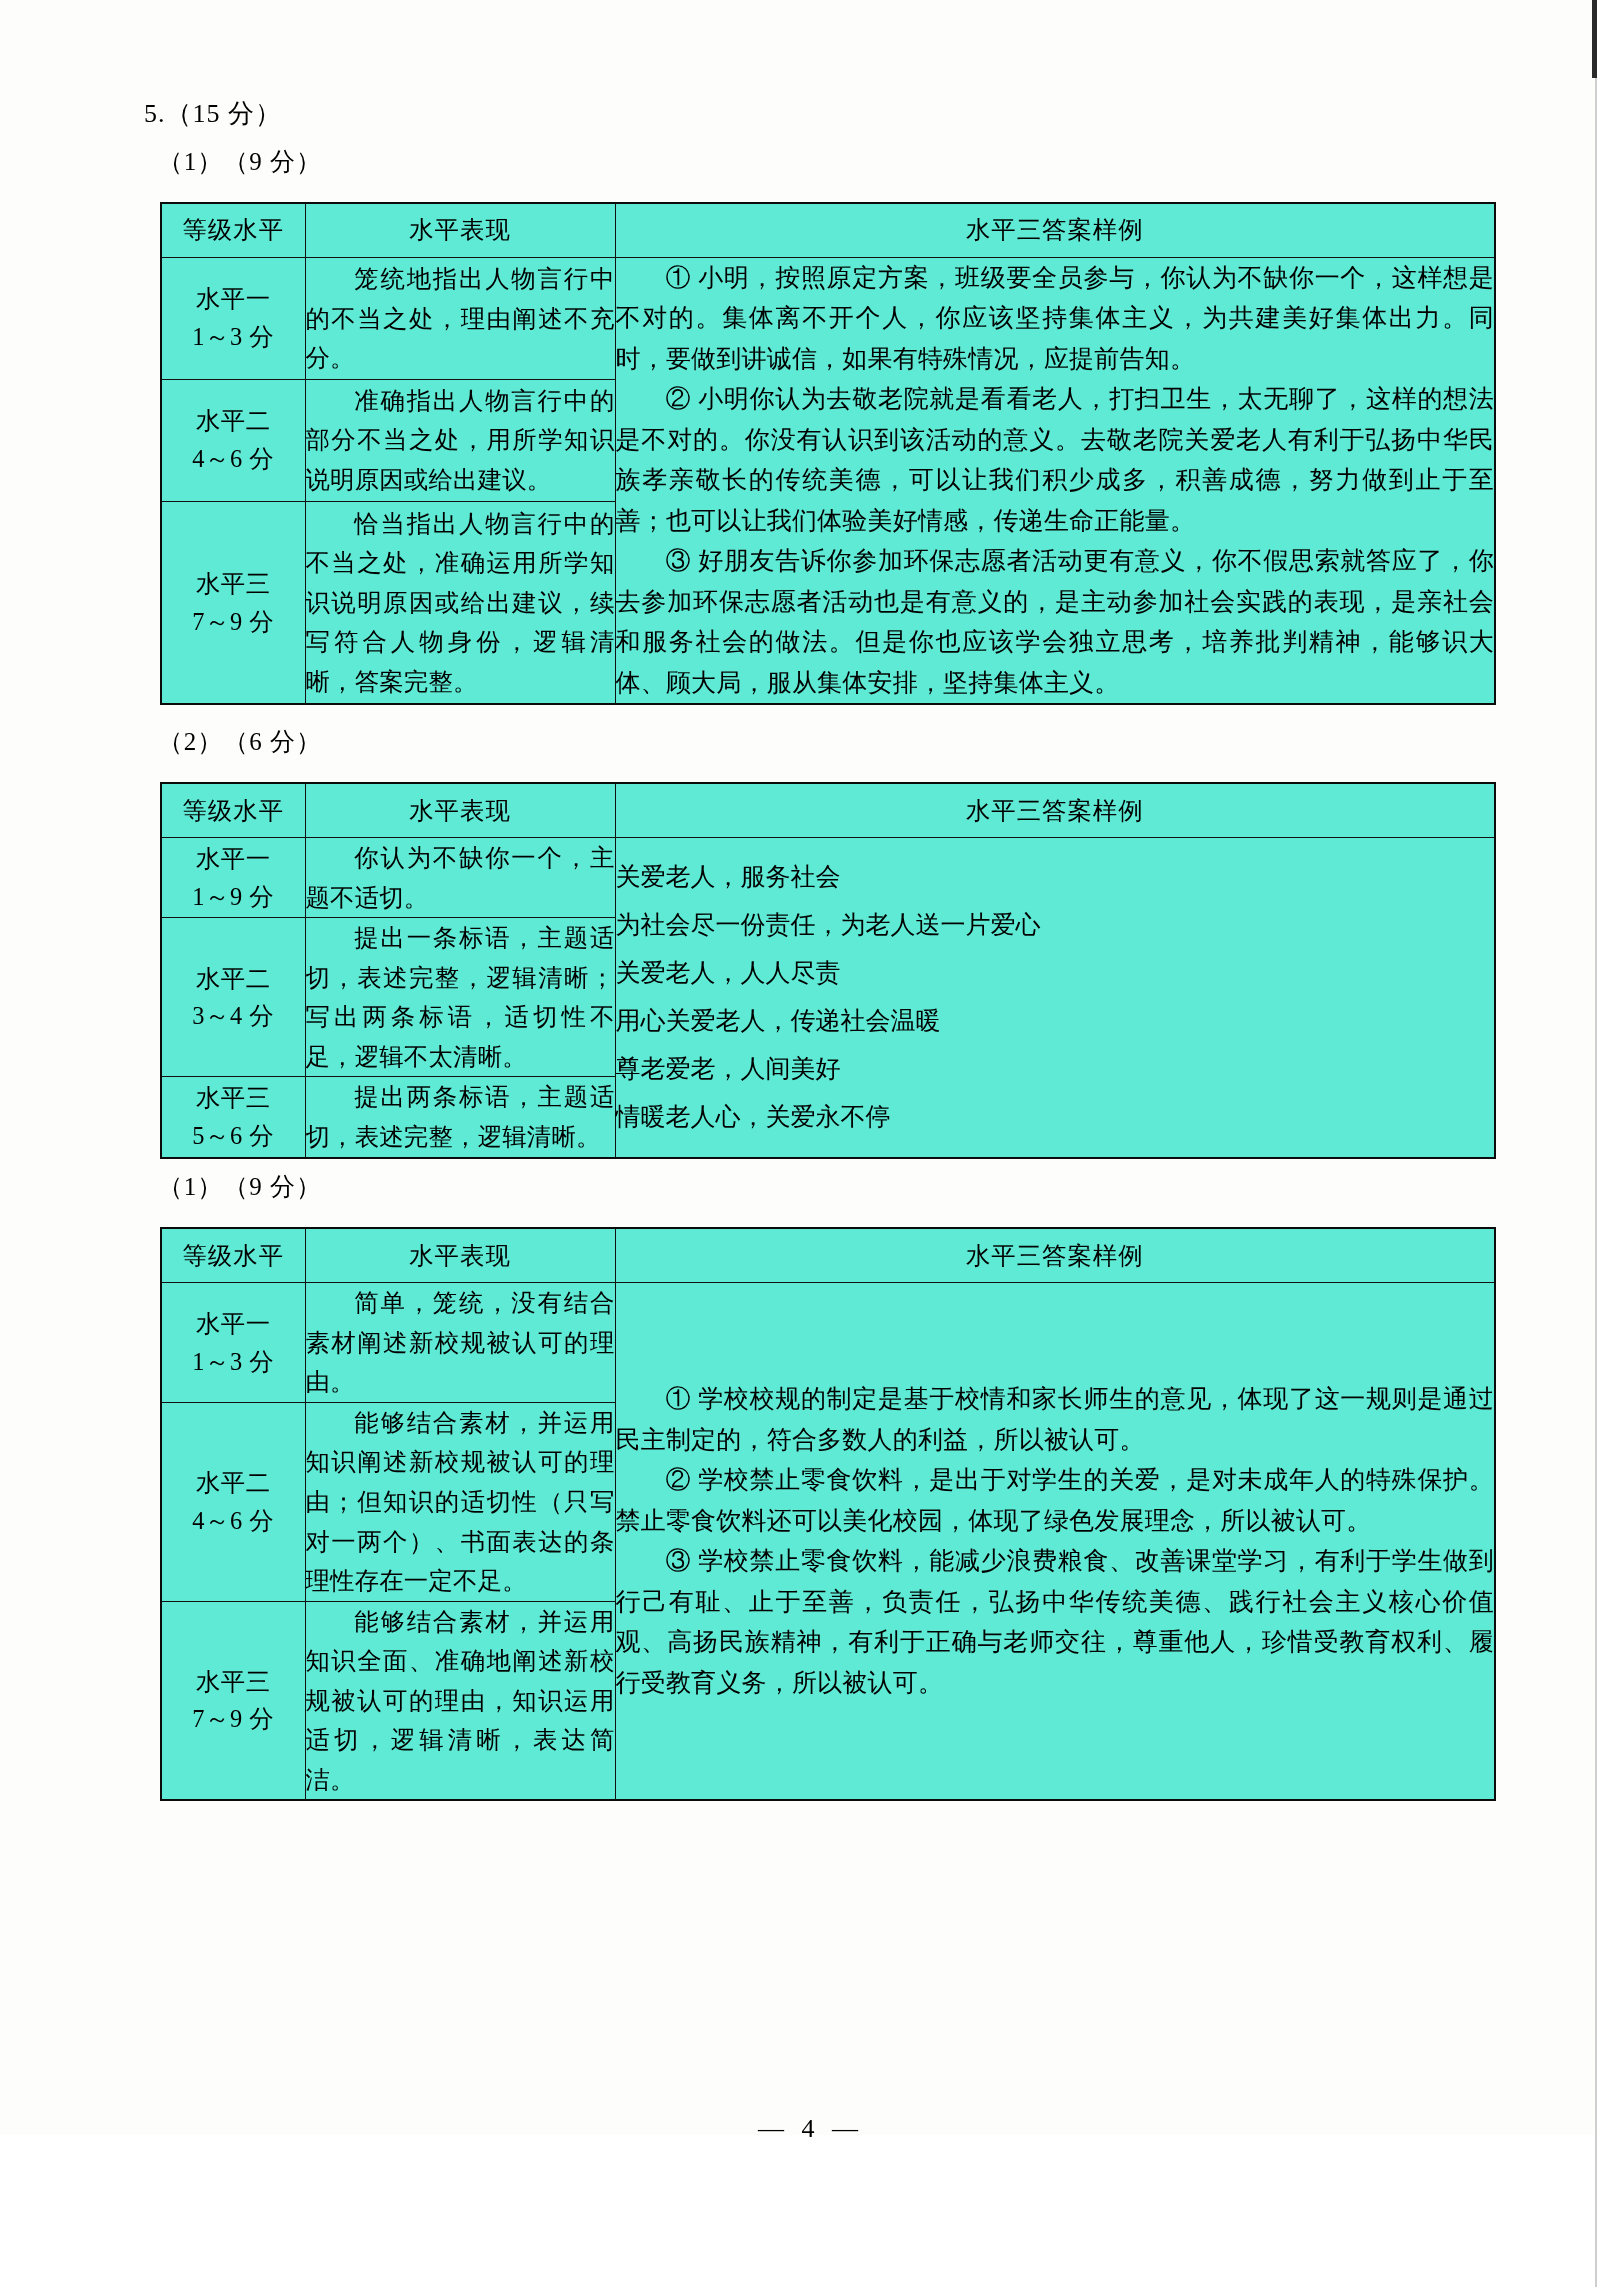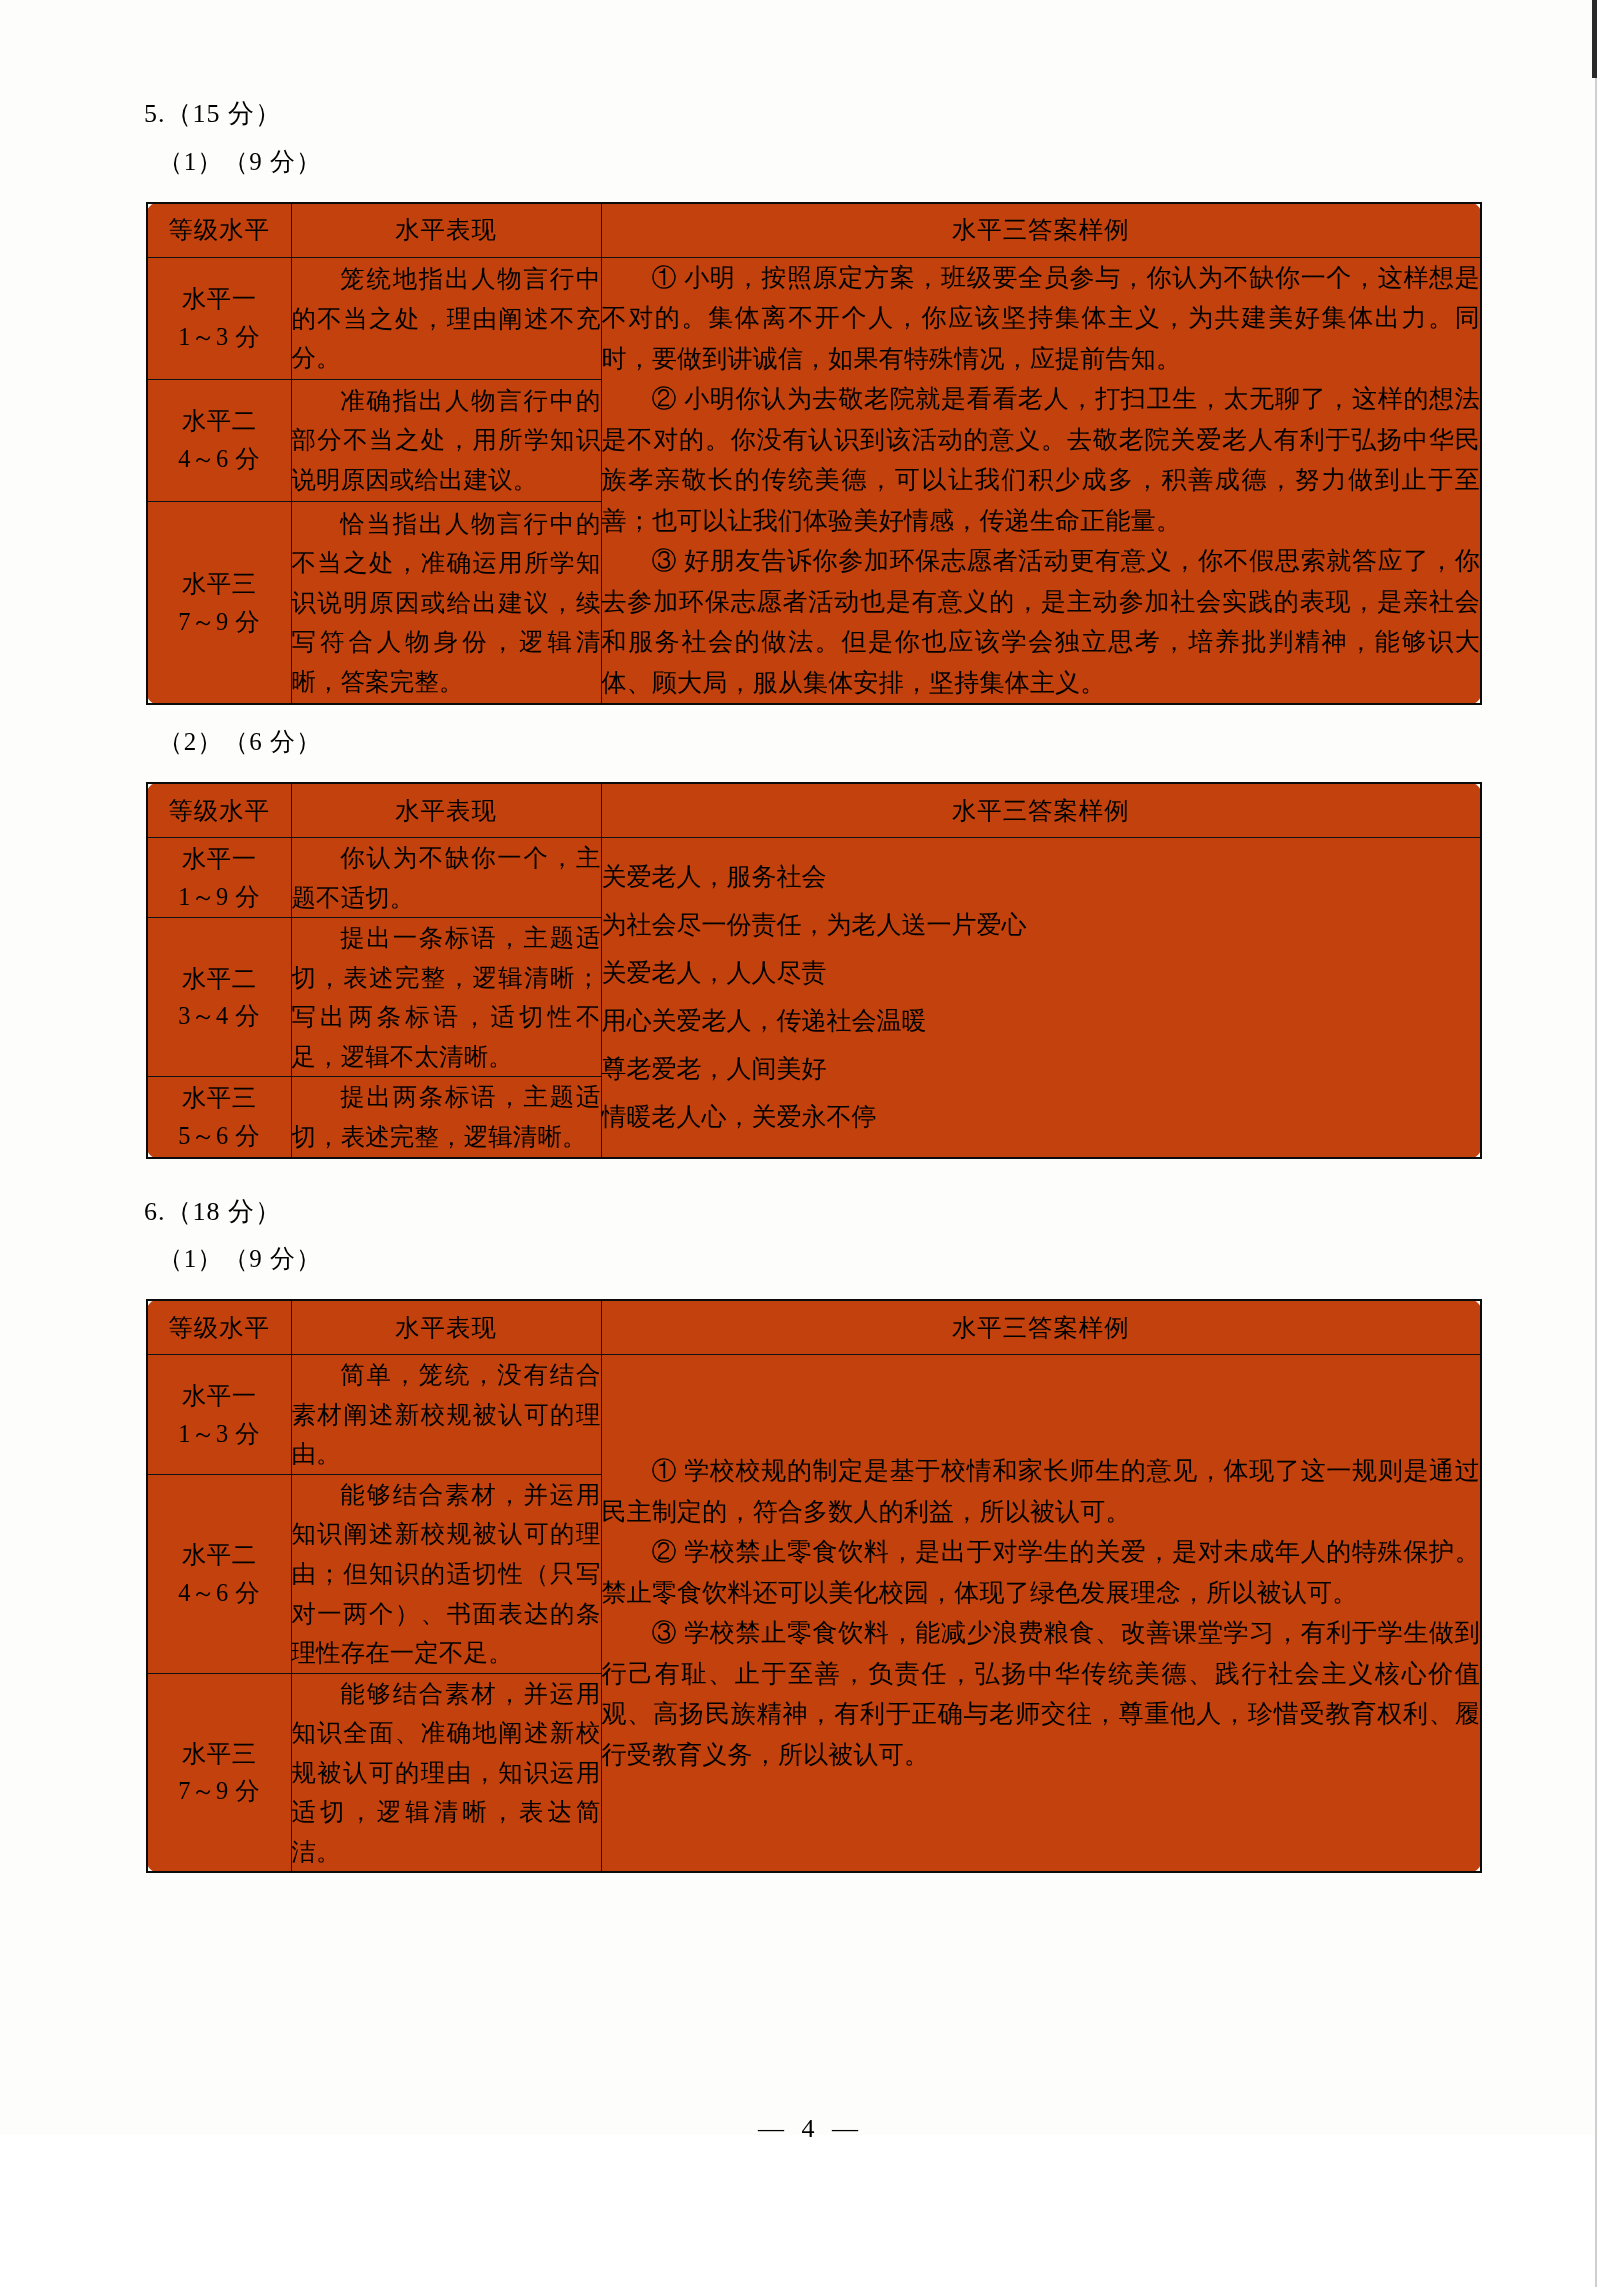--- a/index.html
+++ b/index.html
@@ -58,24 +58,23 @@
   .subhead {
     font-size: 25px;
     letter-spacing: 1px;
     margin: 9.8px 0 21.5px 13.7px;
     line-height: 1.5;
   }
 
   table.rubric {
     border-collapse: collapse;
     width: 1334px;
-    margin-left: 2px;
+    margin-left: 16px;
     table-layout: fixed;
-    background: #c2410c;
-    border-radius: 14px;
+    background: #5eead4;
   }
   table.rubric td, table.rubric th {
     border: 1.6px solid #111111;
     padding: 0;
     vertical-align: middle;
   }
   table.rubric {
     border: 2.5px solid #0b0b0b;
   }
   col.c1 { width: 144px; }
@@ -244,21 +243,20 @@
             <div>水平三</div>
             <div>5～6 分</div>
           </td>
           <td class="descell">
             <p>提出两条标语，主题适切，表述完整，逻辑清晰。</p>
           </td>
         </tr>
       </tbody>
     </table>
 
-    <div class="qhead" style="margin-top:33px;">6.（18 分）</div>
     <div class="subhead">（1）（9 分）</div>
 
     <table class="rubric">
       <colgroup>
           <col class="c1">
           <col class="c2">
           <col class="c3">
         </colgroup>
       <thead>
         <tr>

